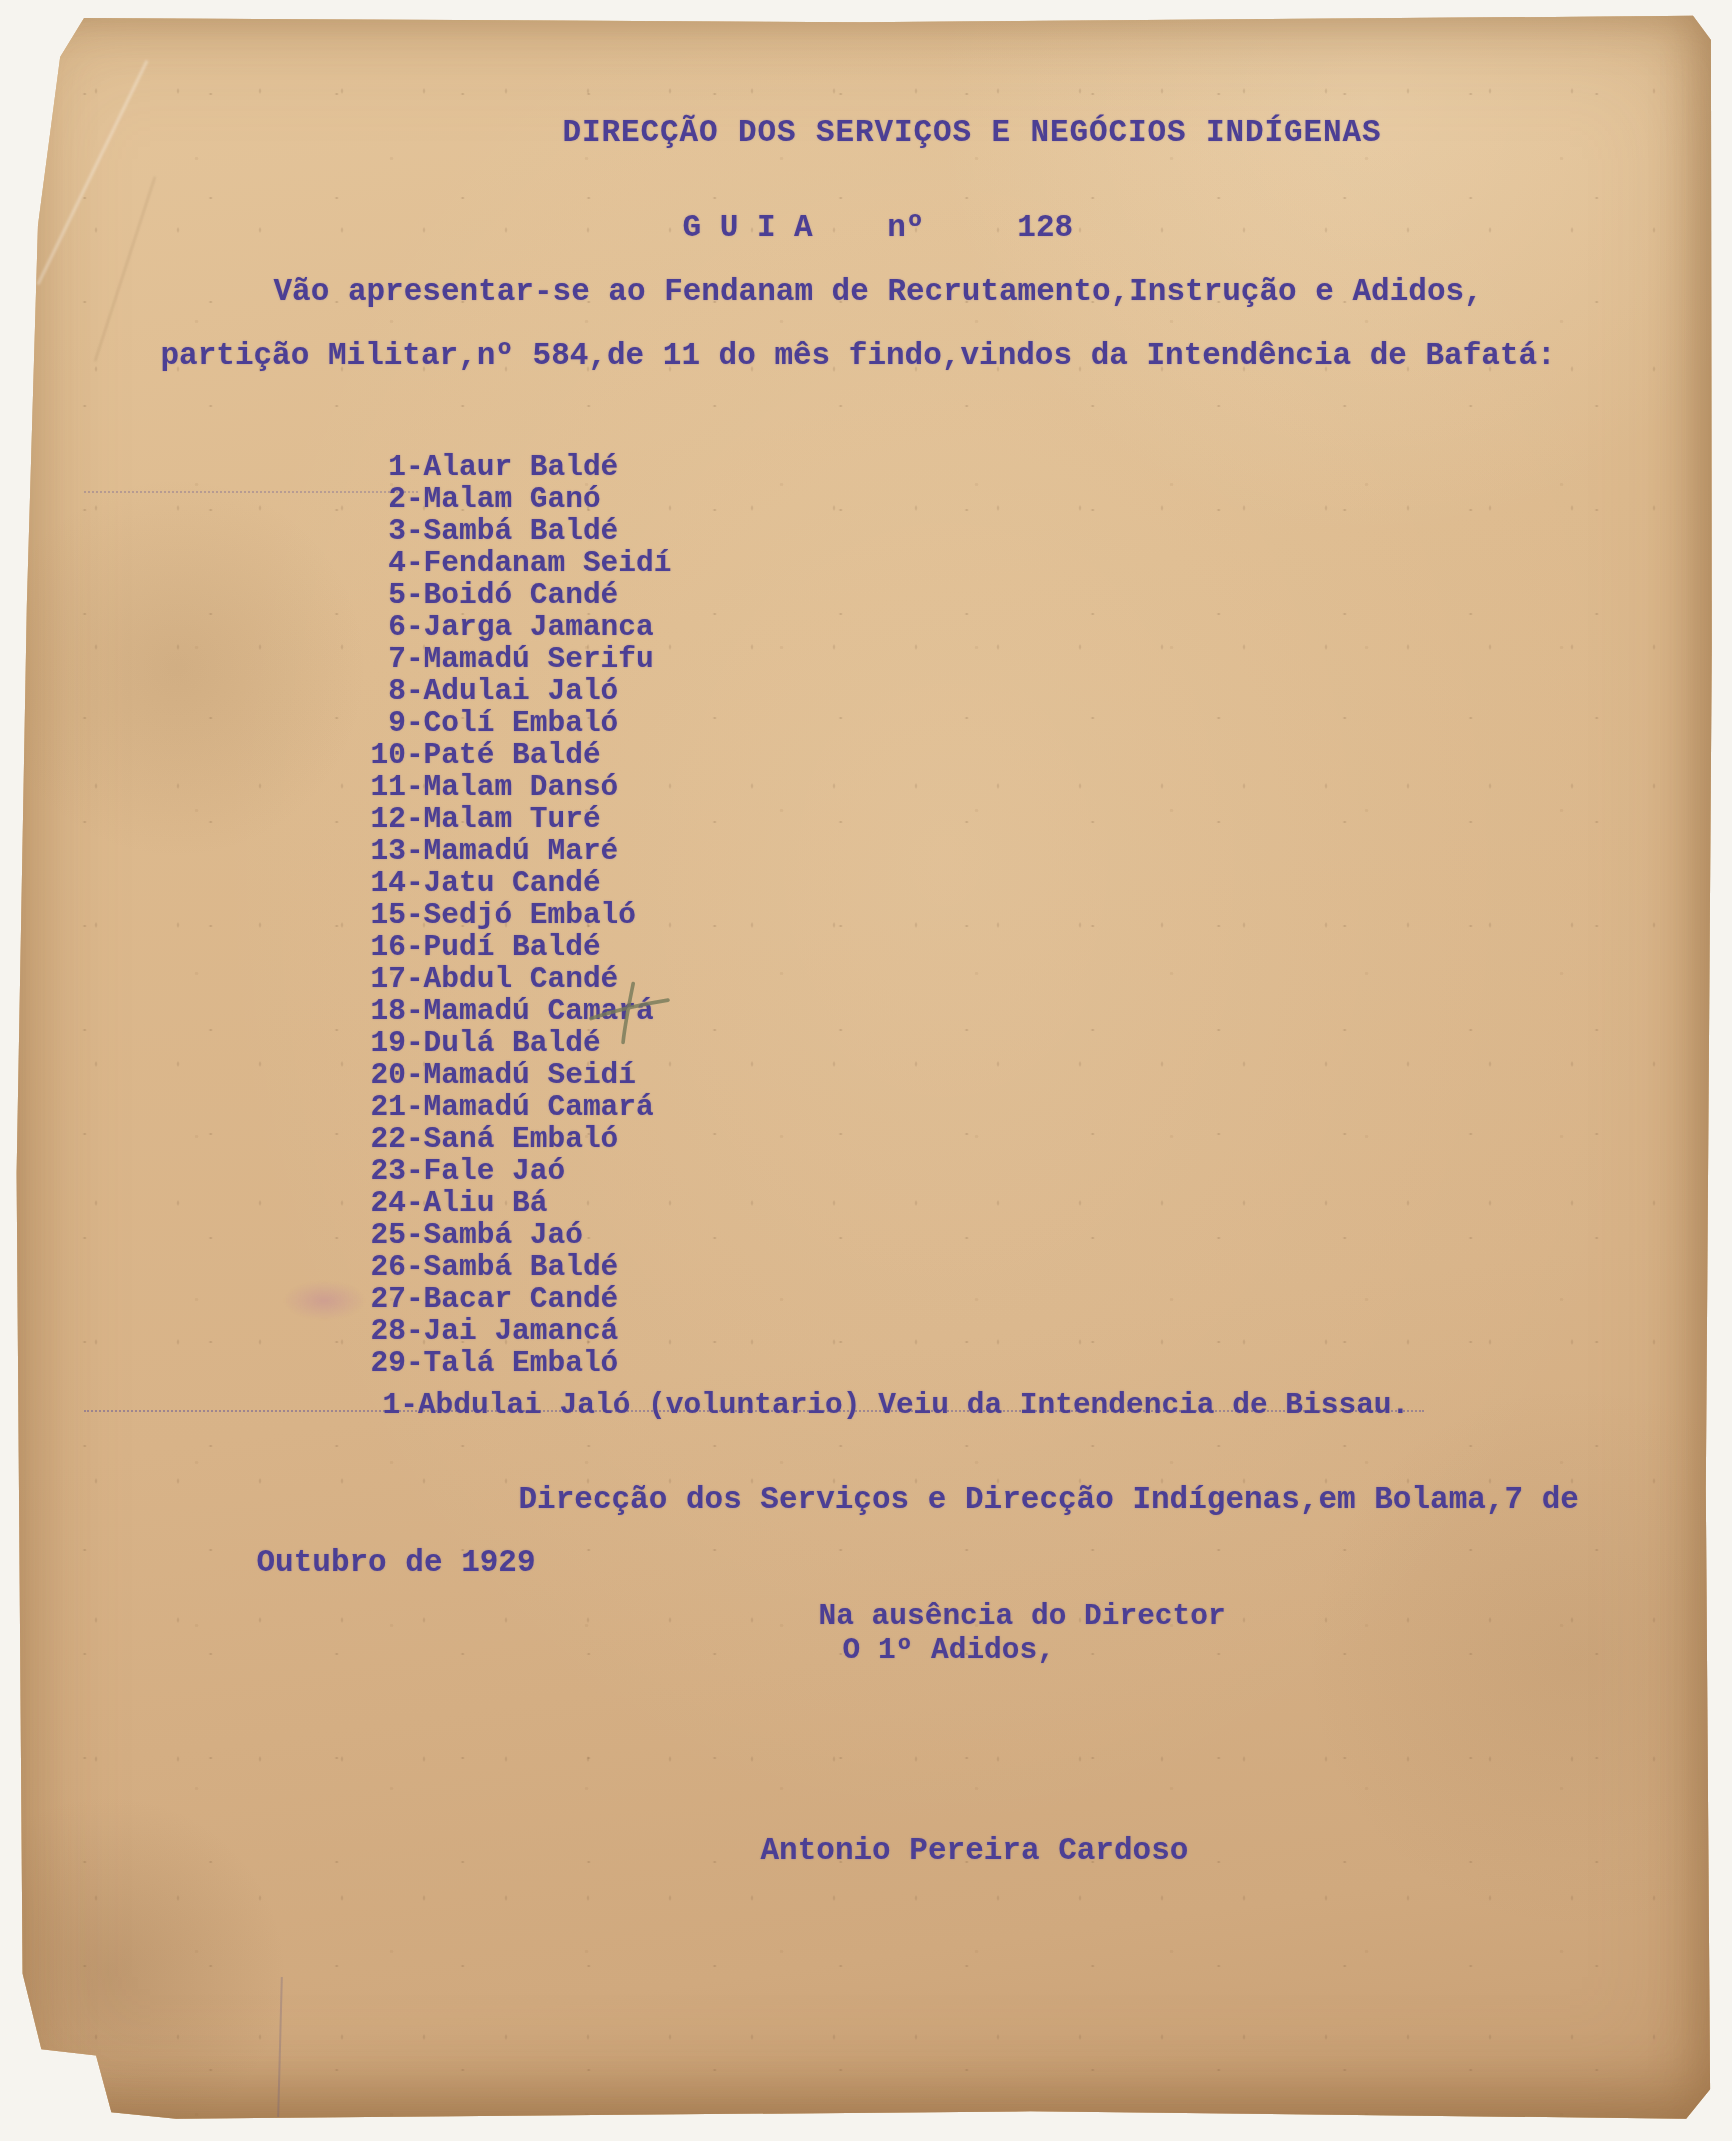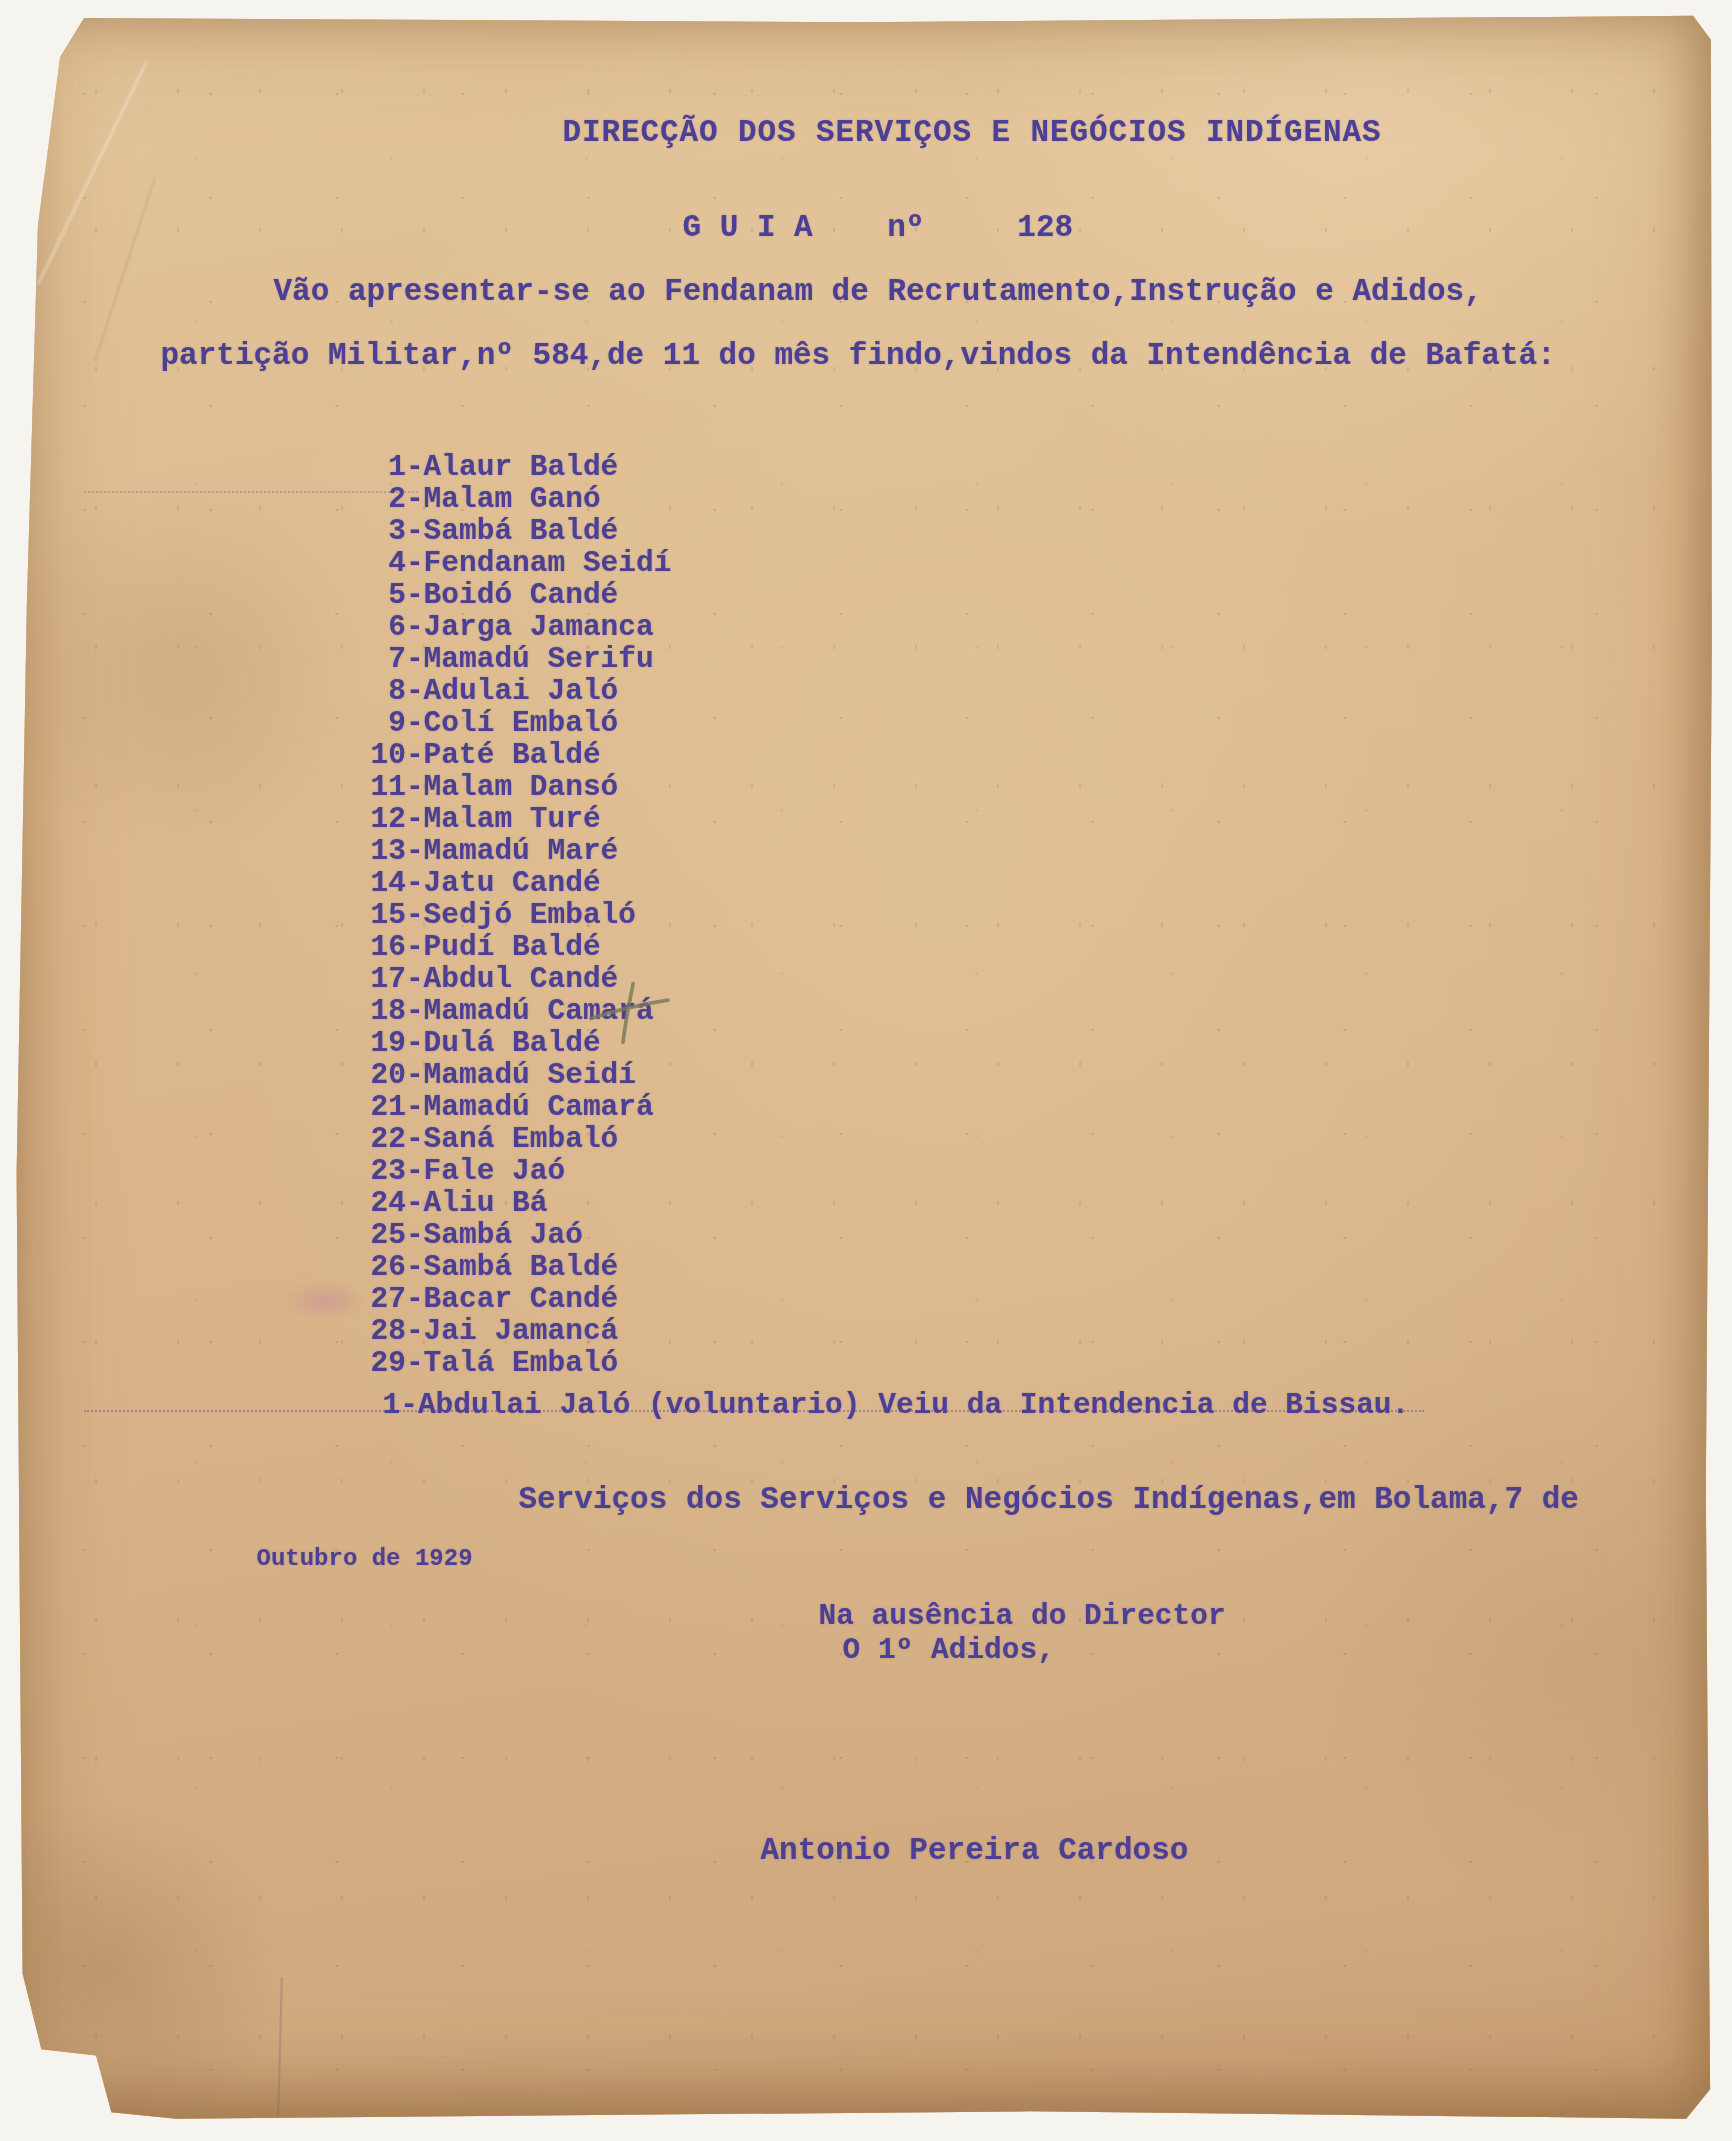--- a/index.html
+++ b/index.html
@@ -72,21 +72,21 @@
 
   .recruit-list   { left: 365px;  top: 436px;  font-size: 29.5px; line-height: 32px; }
   .list-row { display: flex; }
   .list-num { display: inline-block; width: 3ch; text-align: right; }
 
   .side-note      { left: 713px;  top: 881px;  font-size: 29.5px; }
 
   .addendum       { left: 377px;  top: 1373px; font-size: 29.5px; }
 
   .closing-1      { left: 513px;  top: 1467px; font-size: 31px; }
-  .closing-2      { left: 251px;  top: 1530px; font-size: 24px; text-align: center; }
+  .closing-2      { left: 251px;  top: 1530px; font-size: 31px; text-align: center; }
 
   .sig-preamble   { left: 777px;  top: 1584px; font-size: 29.5px; line-height: 34px; margin-left: 36px; }
   .sig-preamble .sig-line:nth-child(2) { padding-left: 24px; }
 
   .signatory      { left: 755px;  top: 1818px; font-size: 31px; }
 
   .dotted-line {
     position: absolute;
     border-top: 2.8px dotted rgba(100,88,150,.50);
     z-index: 1;
@@ -154,21 +154,21 @@
 
   <svg class="pencil-check" width="85" height="66" viewBox="0 0 92 72">
     <path d="M4,42 C 28,34 56,27 88,22" stroke="#767a59" stroke-width="4" fill="none" stroke-linecap="round"></path>
     <path d="M50,4 C 46,24 41,48 39,68" stroke="#767a59" stroke-width="4" fill="none" stroke-linecap="round"></path>
   </svg>
 
   <div class="dotted-line dotted-b"></div>
 
   <div class="ink addendum">1-Abdulai Jaló (voluntario) Veiu da Intendencia de Bissau.</div>
 
-  <div class="ink closing-1">Serviços dos Serviços e Negócios Indígenas,em Bolama,7 de</div>
+  <div class="ink closing-1">Direcção dos Serviços e Direcção Indígenas,em Bolama,7 de</div>
   <div class="ink closing-2">Outubro de 1929</div>
 
   <div class="ink sig-preamble"><div class="sig-line">Na ausência do Director</div><div class="sig-line">O 1º Adidos,</div></div>
 
   <div class="ink signatory">Antonio Pereira Cardoso</div>
 
   <div class="stain-pink"></div>
   <div class="pencil-vline"></div>
 
 </div>

